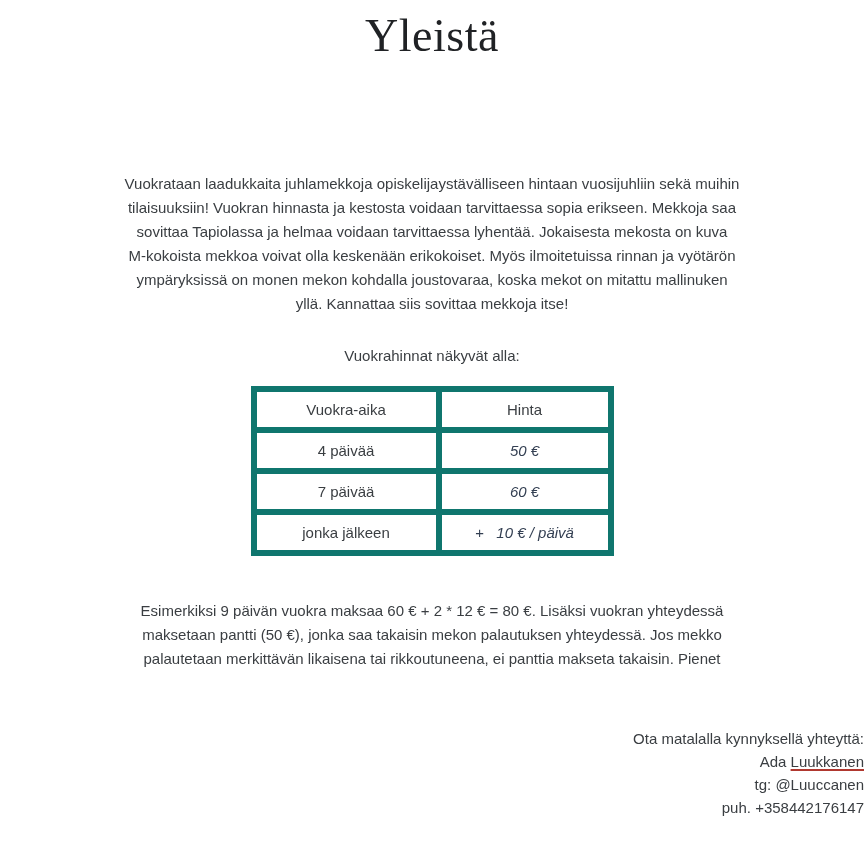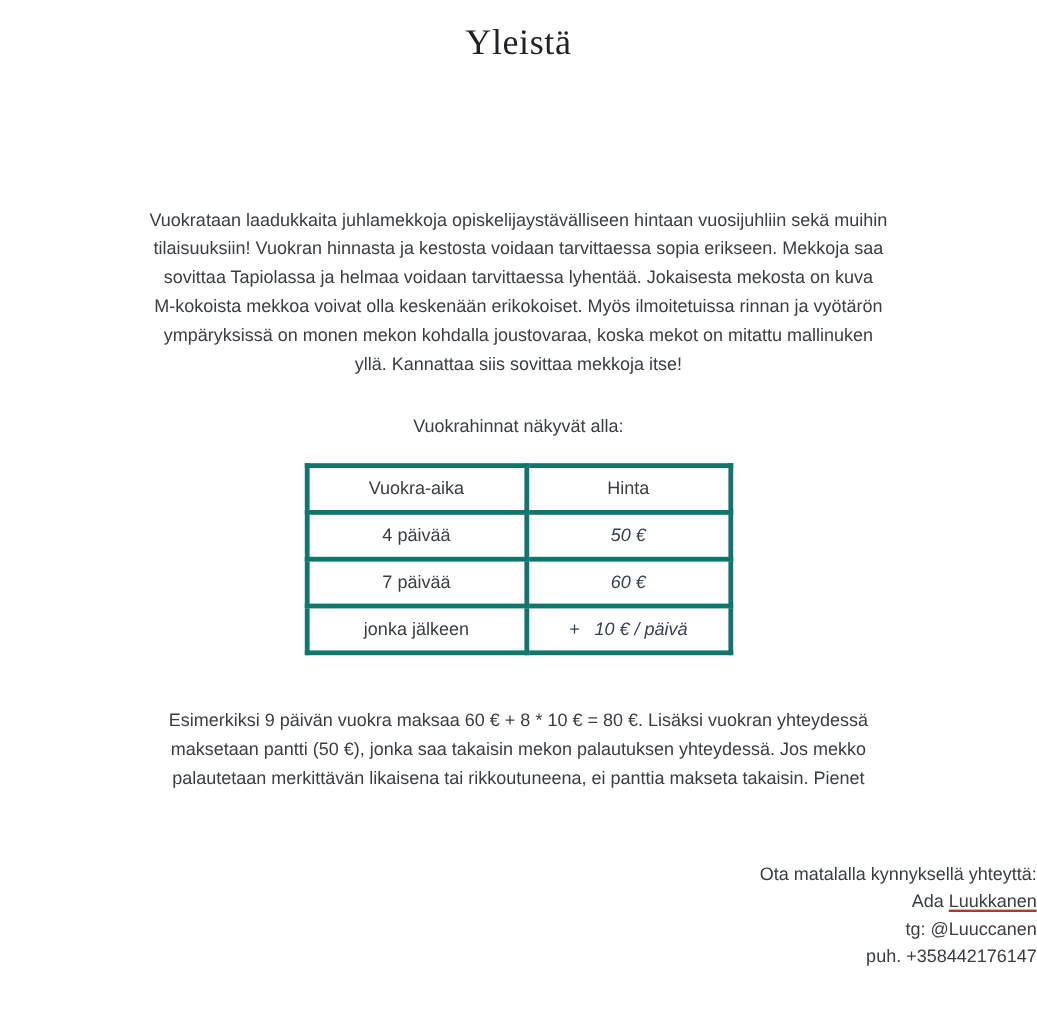--- a/index.html
+++ b/index.html
@@ -17,21 +17,21 @@
   }
   .doc {
     width: 864px;
     text-align: center;
   }
   h1.page-title {
     margin: 0;
     padding-top: 14px;
     font-family: "Liberation Serif", serif;
     font-weight: 400;
-    font-size: 30px;
+    font-size: 46px;
     line-height: 44px;
     letter-spacing: 0.5px;
     color: #202225;
   }
   .para {
     width: 720px;
     margin: 0 auto;
     line-height: 24px;
   }
   .para .line { display: block; }
@@ -44,21 +44,21 @@
     text-decoration-thickness: 1.5px;
     text-underline-offset: 2px;
   }
   table.price-table {
     margin: 18px auto 0;
     border-collapse: collapse;
     table-layout: fixed;
   }
   table.price-table th,
   table.price-table td {
-    border: 4px solid #0f766e;
+    border: 6px solid #0f766e;
     height: 35px;
     padding: 0 8px;
     text-align: center;
     vertical-align: middle;
     font-weight: 400;
     font-size: 15px;
     margin-top: 21px;
   }
   table.price-table th { color: #3a3e42; }
   td.col-period { width: 163px; color: #3a3e42; }
@@ -106,21 +106,21 @@
         <td class="col-price">60 €</td>
       </tr>
       <tr>
         <td class="col-period">jonka jälkeen</td>
         <td class="col-price">+ &nbsp; 10 € / päivä</td>
       </tr>
     </tbody>
   </table>
 
   <p class="para example-para">
-    <span class="line">Esimerkiksi 9 päivän vuokra maksaa 60 € + 8 * 10 € = 80 €. Lisäksi vuokran yhteydessä</span>
+    <span class="line">Esimerkiksi 9 päivän vuokra maksaa 60 € + 2 * 12 € = 80 €. Lisäksi vuokran yhteydessä</span>
     <span class="line">maksetaan pantti (50 €), jonka saa takaisin mekon palautuksen yhteydessä. Jos mekko</span>
     <span class="line">palautetaan merkittävän likaisena tai rikkoutuneena, ei panttia makseta takaisin. Pienet</span>
   </p>
 
   <div class="contact">
     <span class="line">Ota matalalla kynnyksellä yhteyttä:</span>
     <span class="line"><span>Ada </span><span class="misspell">Luukkanen</span></span>
     <span class="line">tg: @Luuccanen</span>
     <span class="line">puh. +358442176147</span>
   </div>

